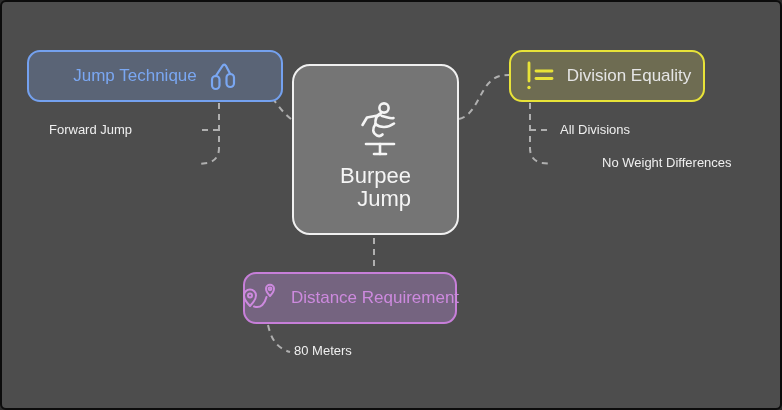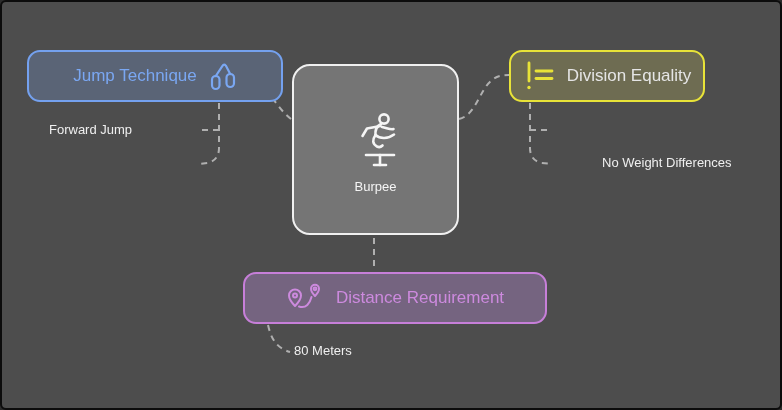--- a/index.html
+++ b/index.html
@@ -12,27 +12,27 @@
   .connectors { position:absolute; left:0; top:0; width:782px; height:410px; }
   .node {
     position:absolute; display:flex; align-items:center; justify-content:center;
   }
   .branch {
     height:52px; border:2px solid; border-radius:13px;
     font-size:17px; font-weight:500; gap:12px; white-space:nowrap;
   }
   .node-blue   { left:25px;  top:48px;  width:256px; border-color:#74a1ef; background:#5a6476; color:#7aa7f2; }
   .node-yellow { left:507px; top:48px;  width:196px; border-color:#e8e338; background:#6e6c52; color:#e5e5e5; }
-  .node-purple { left:241px; top:270px; width:304px; border-color:#c77fd9; background:#756480; color:#cd8ade; }
+  .node-purple { left:241px; top:270px; width:214px; border-color:#c77fd9; background:#756480; color:#cd8ade; }
   .root-node {
     left:290px; top:62px; width:167px; height:171px;
     border:2px solid #f0f0f0; background:#757575; border-radius:18px;
     flex-direction:column; color:#f5f5f5; padding-top:10px;
   }
-  .root-label { text-align:right; font-size:13px; font-weight:500; line-height:23px; margin-top:6px; }
+  .root-label { text-align:right; font-size:22px; font-weight:500; line-height:23px; margin-top:6px; }
   .child {
     position:absolute; color:#efefef; font-size:13px; font-weight:500;
     white-space:nowrap; line-height:21px;
   }
   .child-forward-jump        { left:47px;  top:117px; }
   .child-burpee-position     { left:40px;  top:150px; }
   .child-all-divisions       { left:558px; top:117px; }
   .child-no-weight           { left:556px; top:150px;margin-left:44px; }
   .child-80-meters           { left:292px; top:338px;text-align:right; }
   .icon { flex:0 0 auto; }
@@ -60,20 +60,21 @@
       <path d="M33.5,15 L20,17.5 L15.5,25"></path>
       <path d="M35,16 C40,17 44,19 46.5,18"></path>
       <path d="M28.5,24 C33,28 41,28 47,23.5"></path>
       <path d="M28.5,24 C25,29 25.5,33 30,35.5 C32,36.5 34,36 35.5,34.5"></path>
       <path d="M19,44 L47,44"></path>
       <path d="M33,44 L33,54"></path>
       <path d="M27,54 L39,54"></path>
     </svg>
     <div class="root-label">
       <div>Burpee</div>
+      <div>Jump</div>
     </div>
   </div>
 
   <div class="node branch node-blue">
     <span>Jump Technique</span>
     <svg class="icon" width="28" height="30" viewBox="0 0 28 30" fill="none" stroke="#7aa7f2" stroke-width="2.2" stroke-linecap="round" stroke-linejoin="round">
       <rect x="3" y="15" width="7.5" height="13" rx="3.75"></rect>
       <rect x="17.5" y="13" width="7.5" height="13" rx="3.75"></rect>
       <path d="M6.75,15 L13.5,4.8 Q15,2.5 16.8,4.6 L21.25,13"></path>
     </svg>
@@ -82,20 +83,21 @@
 
   <div class="node branch node-yellow">
     <svg class="icon" width="32" height="32" viewBox="0 0 32 32" fill="none" stroke="#e8e338" stroke-width="2.8" stroke-linecap="round">
       <line x1="6" y1="3" x2="6" y2="21"></line>
       <circle cx="6" cy="27.5" r="1.7" fill="#e8e338" stroke="none"></circle>
       <line x1="13" y1="11" x2="29" y2="11"></line>
       <line x1="13" y1="18.5" x2="29" y2="18.5"></line>
     </svg>
     <span>Division Equality</span>
   </div>
+  <div class="child child-all-divisions">All Divisions</div>
   <div class="child child-no-weight">No Weight Differences</div>
 
   <div class="node branch node-purple">
     <svg class="icon" width="38" height="34" viewBox="0 0 38 34" fill="none" stroke="#cd8ade" stroke-width="2" stroke-linecap="round" stroke-linejoin="round">
       <path d="M9,25 C9,25 3,18.8 3,14.5 A6,6 0 1 1 15,14.5 C15,18.8 9,25 9,25 Z"></path>
       <circle cx="9" cy="14.5" r="2"></circle>
       <path d="M29,15 C29,15 25,10.8 25,7.8 A4,4 0 1 1 33,7.8 C33,10.8 29,15 29,15 Z"></path>
       <circle cx="29" cy="7.8" r="1.4"></circle>
       <path d="M13,25.5 C20,28 24,22 25.5,16"></path>
     </svg>

